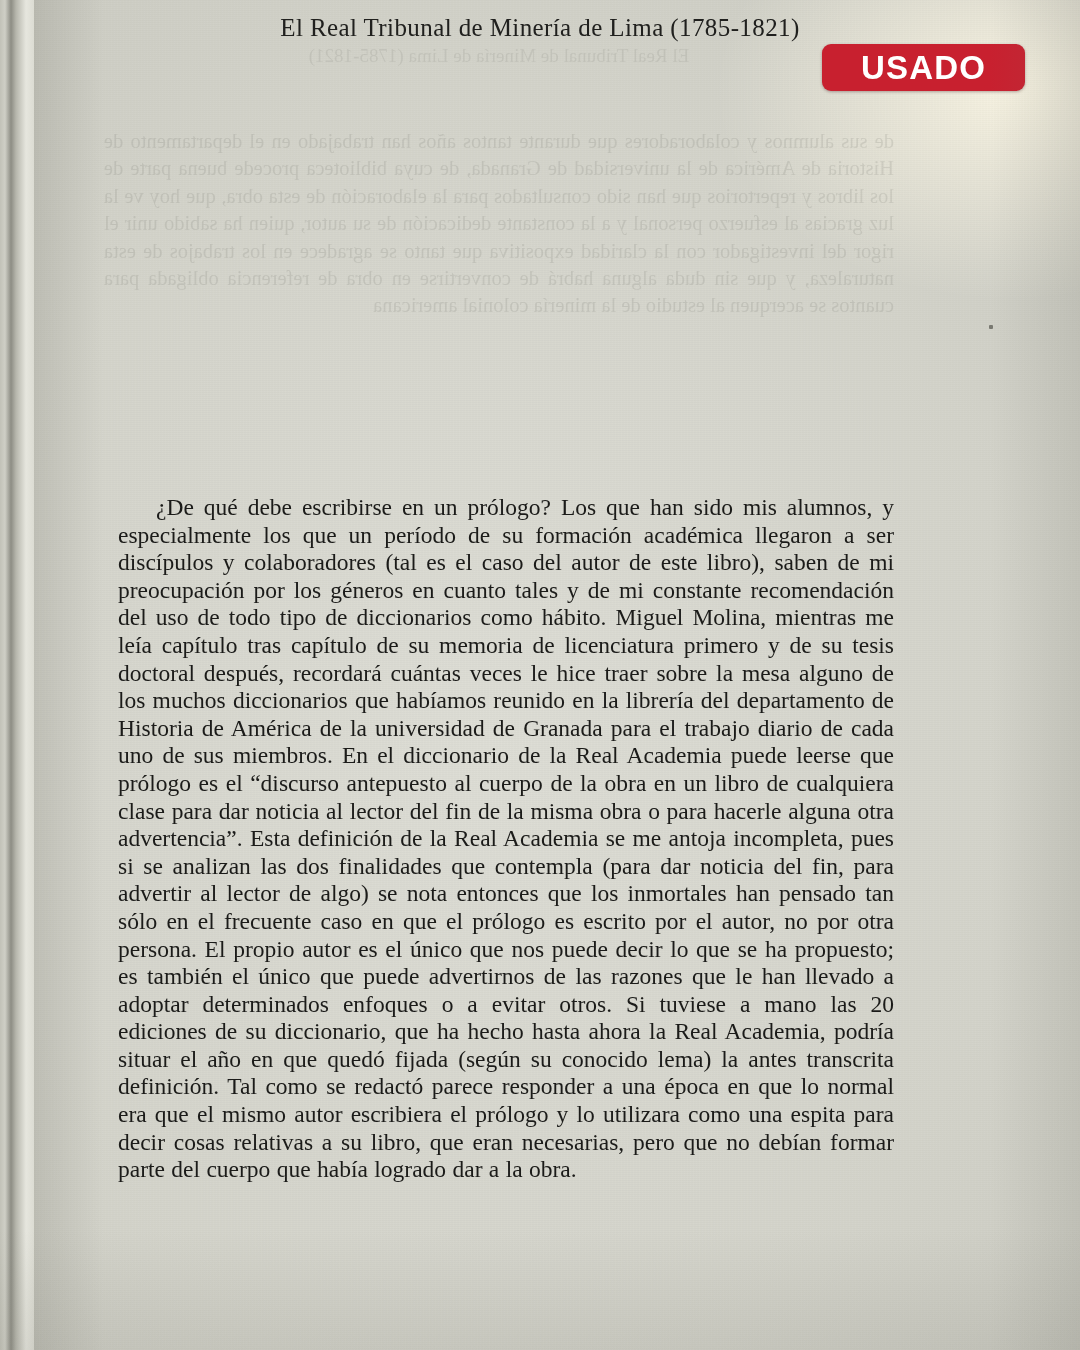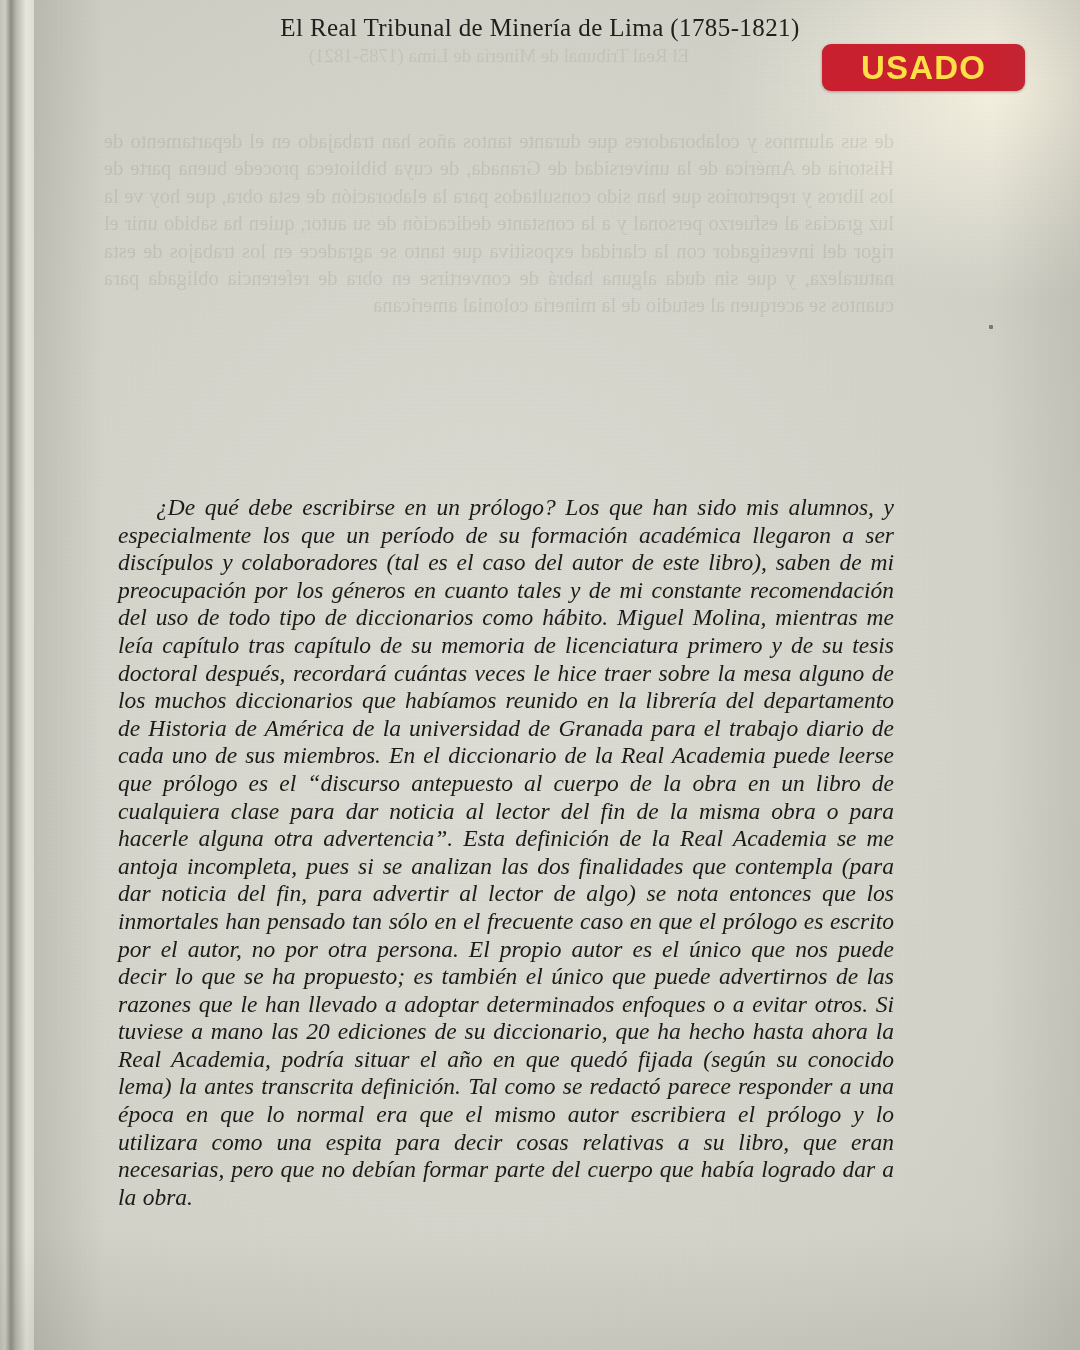--- a/index.html
+++ b/index.html
@@ -131,21 +131,20 @@
   }
 
   
   .body-text {
     position: absolute;
     left: 118px;
     top: 494px;
     width: 776px;
     font-size: 23.5px;
     line-height: 27.6px;
-    font-style: italic;
     color: #1b1b19;
     text-align: justify;
     text-indent: 38px;
     word-spacing: 0.5px;
   }
 
   
   .speck {
     position: absolute;
     left: 989px;
@@ -168,21 +167,21 @@
   <div class="gutter-edge"></div>
   <div class="gutter-shade"></div>
 
   <div class="showthrough head-bleed">El Real Tribunal de Minería de Lima (1785-1821)</div>
 
   <div class="showthrough body-bleed">de sus alumnos y colaboradores que durante tantos años han trabajado en el departamento de Historia de América de la universidad de Granada, de cuya biblioteca procede buena parte de los libros y repertorios que han sido consultados para la elaboración de esta obra, que hoy ve la luz gracias al esfuerzo personal y a la constante dedicación de su autor, quien ha sabido unir el rigor del investigador con la claridad expositiva que tanto se agradece en los trabajos de esta naturaleza, y que sin duda alguna habrá de convertirse en obra de referencia obligada para cuantos se acerquen al estudio de la minería colonial americana</div>
 
   <div class="running-head">El Real Tribunal de Minería de Lima (1785-1821)</div>
 
   <div class="usado-badge" style="background: rgb(200, 32, 47);">
-    <span class="usado-label" style="color: #fde047;">USADO</span>
+    <span class="usado-label" style="color: #ffffff;">USADO</span>
   </div>
 
   <div class="body-text" style="color: rgb(27, 27, 25);">¿De qué debe escribirse en un prólogo? Los que han sido mis alumnos, y especialmente los que un período de su formación académica llegaron a ser discípulos y colaboradores (tal es el caso del autor de este libro), saben de mi preocupación por los géneros en cuanto tales y de mi constante recomendación del uso de todo tipo de diccionarios como hábito. Miguel Molina, mientras me leía capítulo tras capítulo de su memoria de licenciatura primero y de su tesis doctoral después, recordará cuántas veces le hice traer sobre la mesa alguno de los muchos diccionarios que habíamos reunido en la librería del departamento de Historia de América de la universidad de Granada para el trabajo diario de cada uno de sus miembros. En el diccionario de la Real Academia puede leerse que prólogo es el “discurso antepuesto al cuerpo de la obra en un libro de cualquiera clase para dar noticia al lector del fin de la misma obra o para hacerle alguna otra advertencia”. Esta definición de la Real Academia se me antoja incompleta, pues si se analizan las dos finalidades que contempla (para dar noticia del fin, para advertir al lector de algo) se nota entonces que los inmortales han pensado tan sólo en el frecuente caso en que el prólogo es escrito por el autor, no por otra persona. El propio autor es el único que nos puede decir lo que se ha propuesto; es también el único que puede advertirnos de las razones que le han llevado a adoptar determinados enfoques o a evitar otros. Si tuviese a mano las 20 ediciones de su diccionario, que ha hecho hasta ahora la Real Academia, podría situar el año en que quedó fijada (según su conocido lema) la antes transcrita definición. Tal como se redactó parece responder a una época en que lo normal era que el mismo autor escribiera el prólogo y lo utilizara como una espita  para decir cosas relativas a su libro, que eran necesarias, pero que no debían formar parte del cuerpo que había logrado dar a la obra.</div>
 
   <div class="speck"></div>
 
   <div class="edge-right"></div>
   <div class="edge-bottom"></div>
 
 </div>

